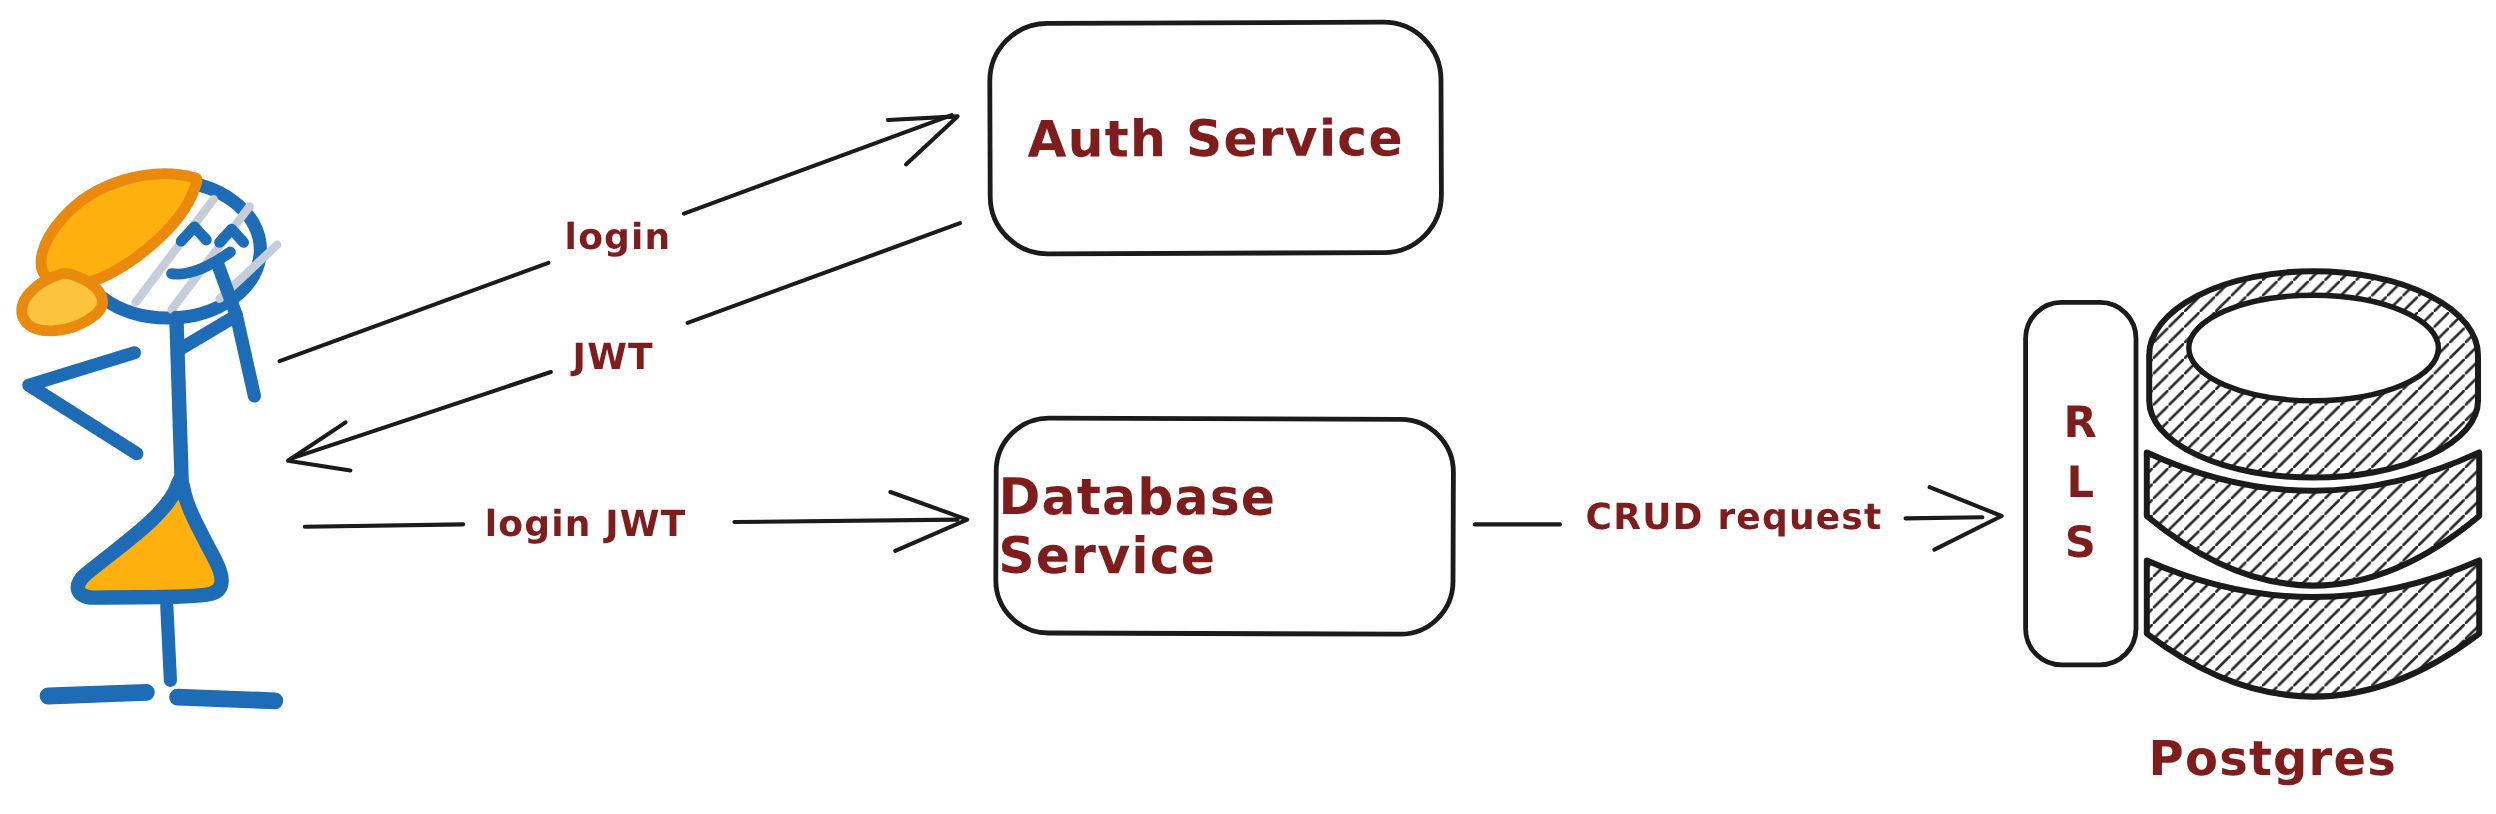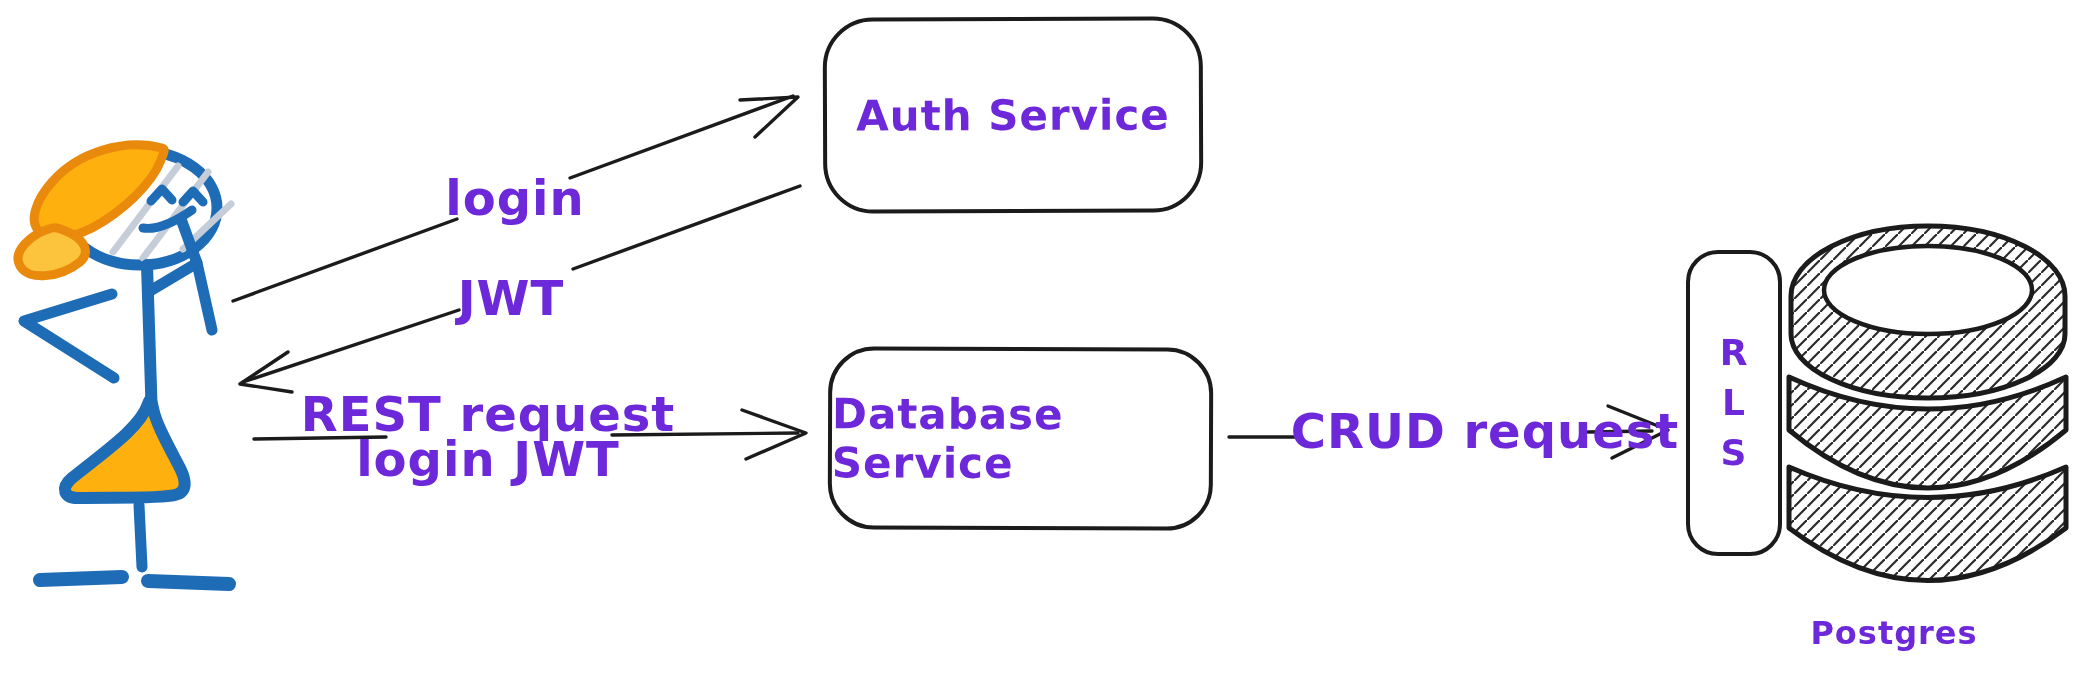--- a/index.html
+++ b/index.html
@@ -2,44 +2,44 @@
 <html><head>
 <meta charset="utf-8">
 <style>
   html,body { margin:0; padding:0; background:#ffffff; }
   .stage {
     position:relative;
     width:2080px; height:678px;
     background:#ffffff;
     overflow:hidden;
     font-family:"DejaVu Sans", sans-serif;
-    color:#6d28d9;
+    color:#7f1d1d;
   }
   .stage svg.layer {
     position:absolute; left:0; top:0; width:2080px; height:678px;
   }
   .node-box {
     position:absolute;
     box-sizing:border-box;
     border:4px solid #1b1b1b;
     background:#ffffff;
     display:flex; align-items:center; justify-content:center;
     font-size:42px; font-weight:600; letter-spacing:1px;
   }
   .auth-box   { left:823px;  top:17px;  width:380px; height:196px; border-radius:50px; transform:rotate(-0.2deg); }
   .db-box     { left:828px;  top:347px; width:385px; height:183px; border-radius:46px; transform:rotate(0.2deg); }
   .rls-box    { left:1686px; top:250px; width:96px;  height:306px; border-radius:32px;
                 flex-direction:column; font-size:36px; line-height:50px; }
   .label {
     position:absolute; transform:translate(-50%,-50%);
     white-space:nowrap; text-align:center;
-    font-size:48px; font-weight:600; letter-spacing:1px;
+    font-size:30px; font-weight:600; letter-spacing:1px;
     line-height:45px;
   }
-  .postgres-label { font-size:32px; }
+  .postgres-label { font-size:40px; }
 </style>
 </head>
 <body>
 
 <div class="stage">
 
   <svg class="layer" viewBox="0 0 2080 678">
     <defs>
       <pattern id="hatch" width="13" height="13" patternUnits="userSpaceOnUse">
         <path d="M -3 16 L 16 -3" stroke="#2a2a2a" stroke-width="2.2" fill="none"></path>
@@ -152,23 +152,22 @@
     <span>R</span>
     <span>L</span>
     <span>S</span>
   </div>
 
   <div class="label" style="left:515px; top:198px;">login</div>
 
   <div class="label" style="left:511px; top:298px;text-align:center;">JWT</div>
 
   <div class="label" style="left:488px; top:437px;">
-    <div>REST request</div>
     <div>login JWT</div>
   </div>
 
-  <div class="label" style="left:1445px; top:431px;margin-left:40px;">
+  <div class="label" style="left:1445px; top:431px;">
     <div>CRUD request</div>
   </div>
 
   <div class="label postgres-label" style="left:1894px; top:633px;">Postgres</div>
 
 </div>
 
 </body></html>

